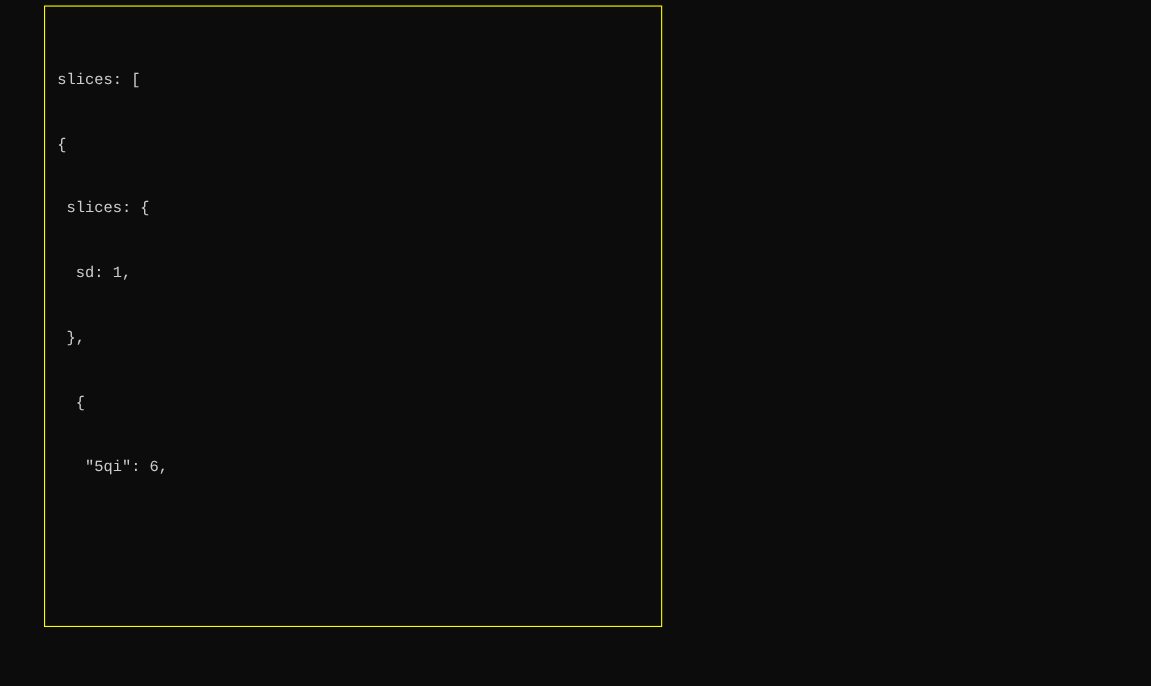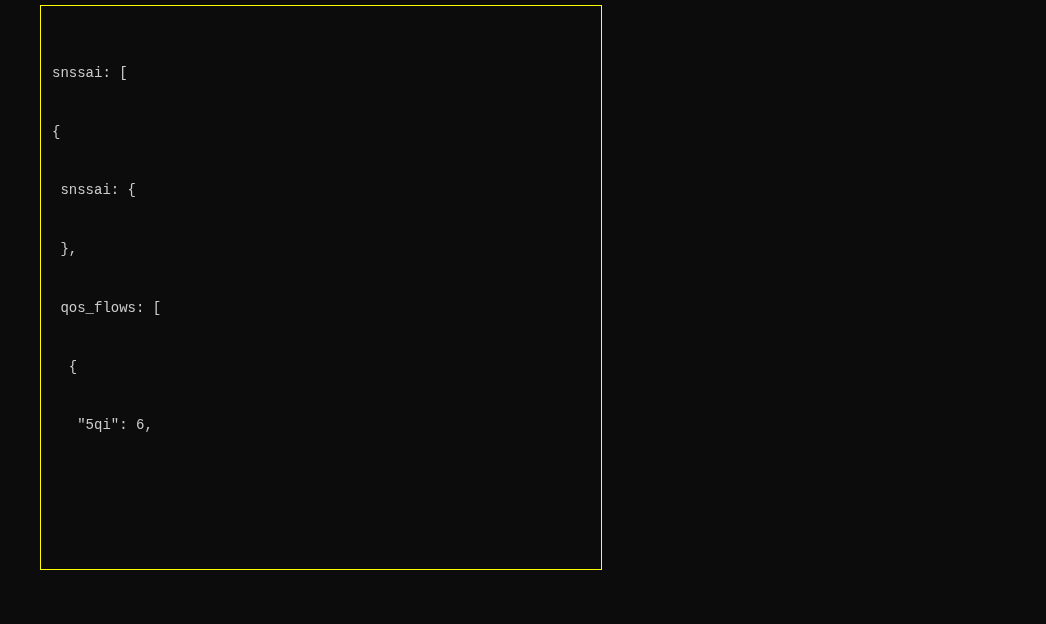--- a/index.html
+++ b/index.html
@@ -35,25 +35,25 @@
     .line {
       display: block;
       height: 19.6px;
     }
   </style>
 </head>
 <body>
 
 <div class="code-container">
   <div class="highlight-box"></div>
-  <span class="line">snssai: [</span>
+  <span class="line">slices: [</span>
   <span class="line">{</span>
-  <span class="line"> snssai: {</span>
+  <span class="line"> slices: {</span>
+  <span class="line">  sd: 1,</span>
   <span class="line"> },</span>
-  <span class="line"> qos_flows: [</span>
   <span class="line">  {</span>
   <span class="line">   "5qi": 6,</span>
   
   
   
   
   
   
   
   

